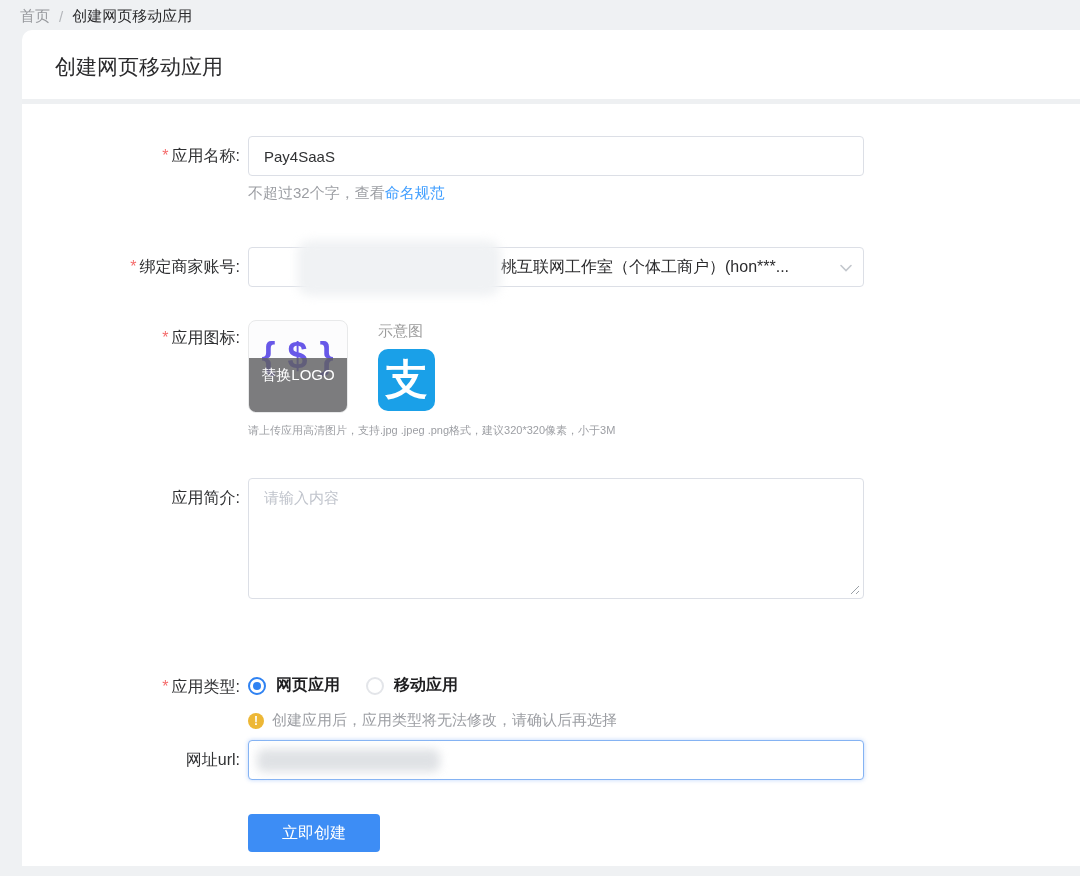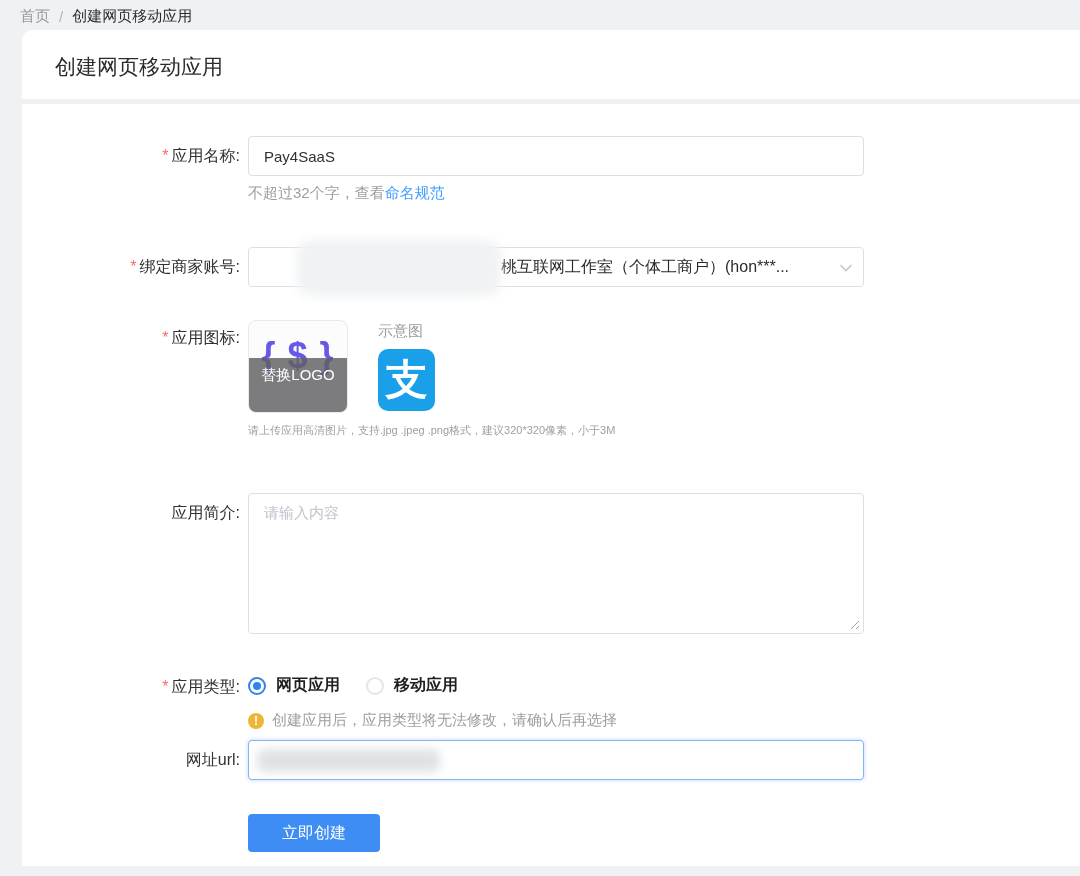--- a/index.html
+++ b/index.html
@@ -52,21 +52,21 @@
   .logo-glyph { position:absolute; top:14px; left:0; width:100%; text-align:center; font-size:36px; font-weight:bold; color:#6858e8; letter-spacing:1px; }
   .logo-overlay { position:absolute; left:0; bottom:0; width:100%; height:54px; background:rgba(95,95,97,0.82); color:#fff; font-size:15px; text-align:center; padding-top:8px; }
   .example-col { position:absolute; left:130px; top:1px; }
   .example-label { font-size:15px; color:#9b9b9b; line-height:20px; }
   .alipay-icon { margin-top:8px; width:57px; height:62px; background:#1aa0e8; border-radius:10px; color:#fff; font-size:42px; font-weight:bold; display:flex; align-items:center; justify-content:center; }
   .icon-hint { position:absolute; left:0; top:103px; font-size:11px; color:#9c9ea3; white-space:nowrap; }
 
   
   .textarea-wrap { position:relative; width:616px; }
   .desc-textarea {
-    width:100%; height:141px; border:1px solid #dcdfe6; border-radius:4px;
+    width:100%; height:121px; border:1px solid #dcdfe6; border-radius:4px;
     padding:10px 15px; font-size:15px; color:#303133; resize:none; outline:none; font-family:inherit;
     display:block;
   }
   .desc-textarea::placeholder { color:#c0c4cc; }
   .resize-handle { position:absolute; right:5px; bottom:5px; width:11px; height:11px;
     background:repeating-linear-gradient(135deg, transparent 0 2.5px, #9aa0a6 2.5px 3.5px);
     clip-path:polygon(100% 0, 100% 100%, 0 100%); cursor:nwse-resize; }
 
   
   .radio-group { display:flex; align-items:center; }
@@ -84,21 +84,21 @@
   .url-input { border:1px solid #85b3f3; box-shadow:0 0 4px rgba(66,133,244,0.35); }
   .url-blur { position:absolute; left:9px; top:9px; width:183px; height:23px; background:#d8dbdf; border-radius:7px; filter:blur(5px); opacity:0.8; }
 
   
   .submit-btn { position:absolute; left:226px; top:784px; width:132px; height:38px; background:#3d8df5; color:#fff; border:none; border-radius:4px; font-size:16px; cursor:pointer; font-family:inherit; }
 
   
   .row-app-name   { top:106px; }
   .row-merchant   { top:217px; }
   .row-app-icon   { top:290px; }
-  .row-desc       { top:463px;border-radius:31px; }
+  .row-desc       { top:448px;border-radius:31px; }
   .row-app-type   { top:645px; }
   .row-url        { top:710px; }
 </style>
 </head>
 <body>
 
 <div class="breadcrumb">
   <span class="bc-link">首页</span>
   <span class="bc-sep">/</span>
   <span class="bc-current">创建网页移动应用</span>

